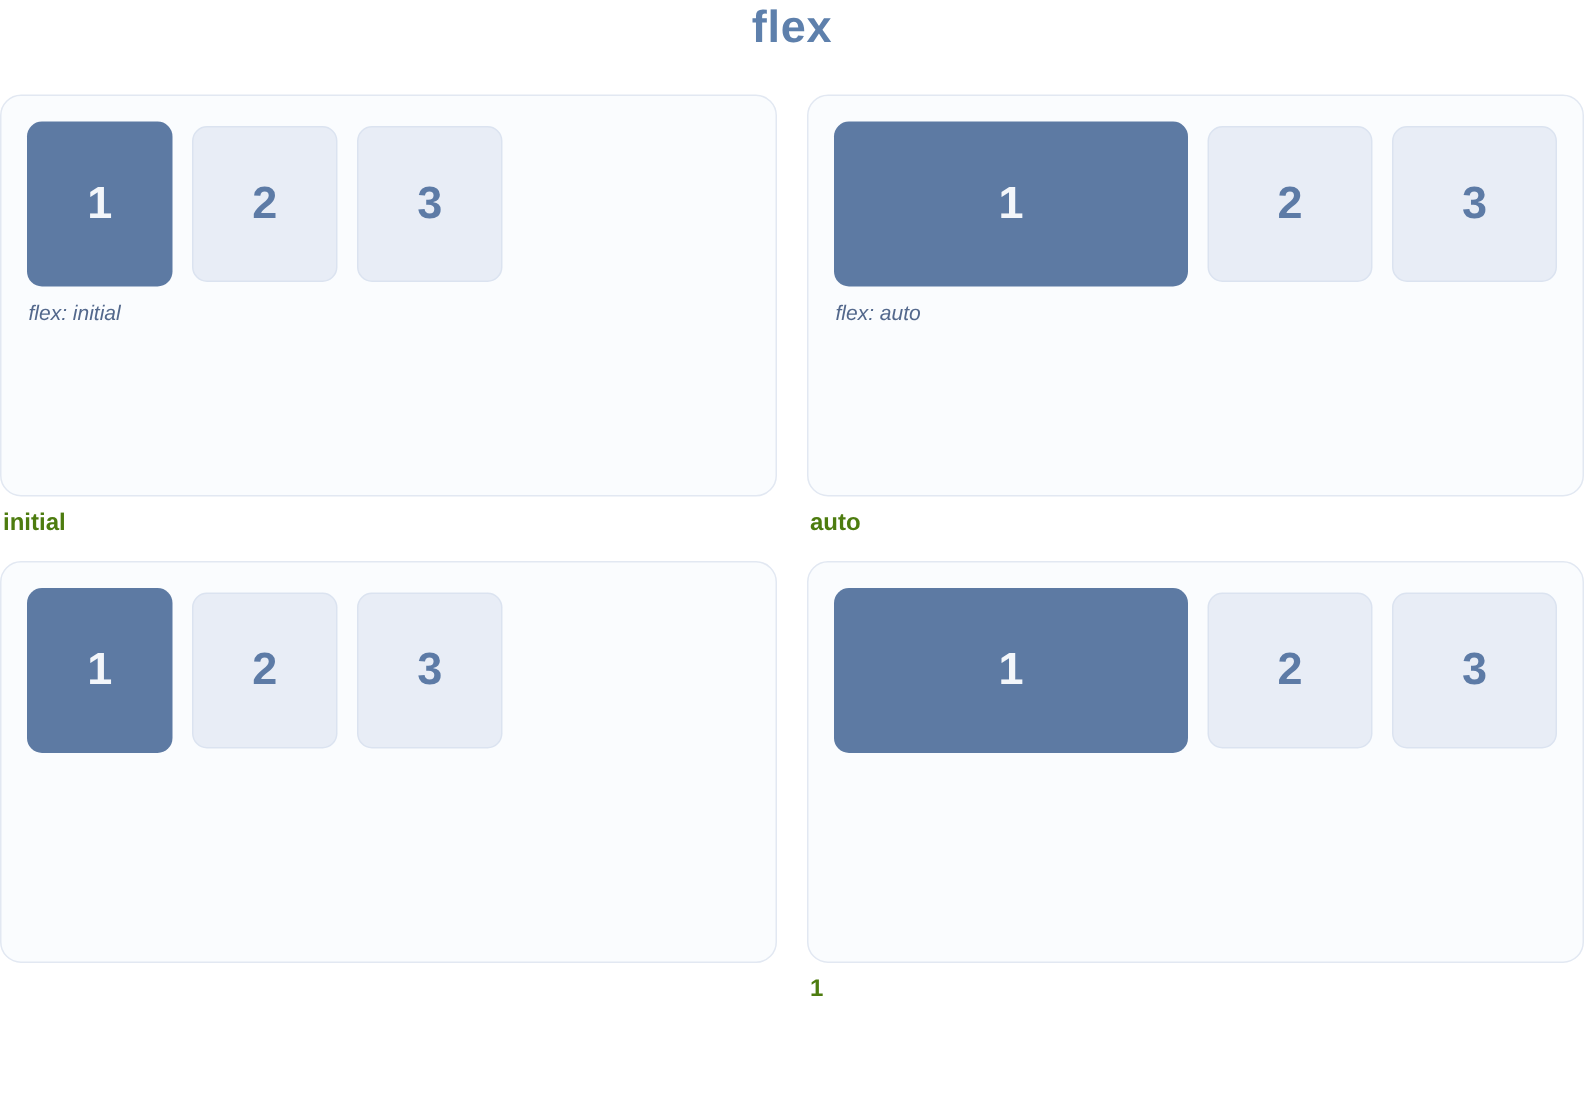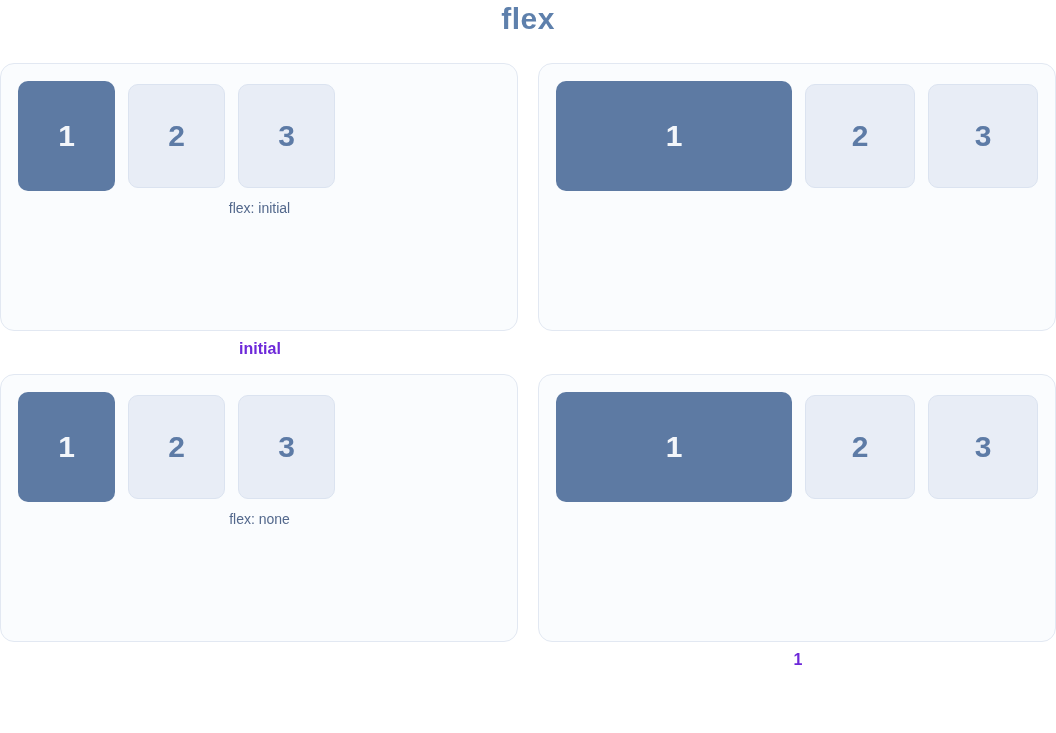--- a/index.html
+++ b/index.html
@@ -6,21 +6,20 @@
     margin: 0;
     padding: 0;
     background: #ffffff;
     font-family: "Liberation Sans", "DejaVu Sans", sans-serif;
   }
   .stage {
     width: 1056px;
     height: 701px;
     overflow: hidden;
     background: #ffffff;
-    text-align: center;
   }
   .header {
     height: 63px;
     display: flex;
     justify-content: center;
     align-items: flex-start;
   }
   .page-title {
     margin-top: 2px;
     font-size: 30px;
@@ -82,27 +81,28 @@
   }
   .grow .item-rest {
     width: 110px;
   }
   .flex-label {
     margin-top: 9px;
     padding-left: 1px;
     font-size: 14px;
     font-weight: 500;
     color: #53688c;
+    font-style: italic;
   }
   .caption {
     margin: 9px 0 14px 2px;
     height: 20px;
     font-size: 16px;
     font-weight: bold;
-    color: #6d28d9;
+    color: #4d7c0f;
   }
 </style>
 </head>
 <body>
 
 <div class="stage">
 
   <div class="header">
     <div class="page-title">flex</div>
   </div>
@@ -121,31 +121,32 @@
       <div class="caption">initial</div>
     </div>
 
     <div class="cell">
       <div class="panel grow">
         <div class="flex-row">
           <div class="item item-1">1</div>
           <div class="item item-rest">2</div>
           <div class="item item-rest">3</div>
         </div>
+        <div class="flex-label">flex: auto</div>
       </div>
+      <div class="caption">auto</div>
     </div>
 
     <div class="cell">
       <div class="panel fixed">
         <div class="flex-row">
           <div class="item item-1">1</div>
           <div class="item item-rest">2</div>
           <div class="item item-rest">3</div>
         </div>
-        <div class="flex-label">flex: none</div>
       </div>
     </div>
 
     <div class="cell">
       <div class="panel grow">
         <div class="flex-row">
           <div class="item item-1">1</div>
           <div class="item item-rest">2</div>
           <div class="item item-rest">3</div>
         </div>

